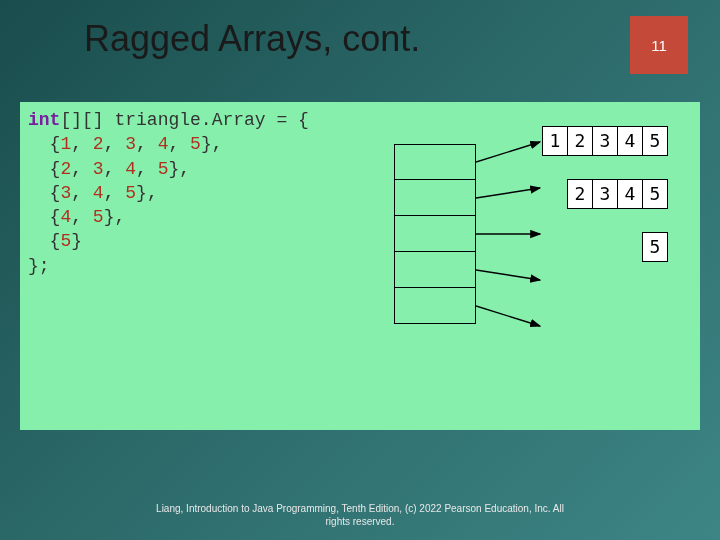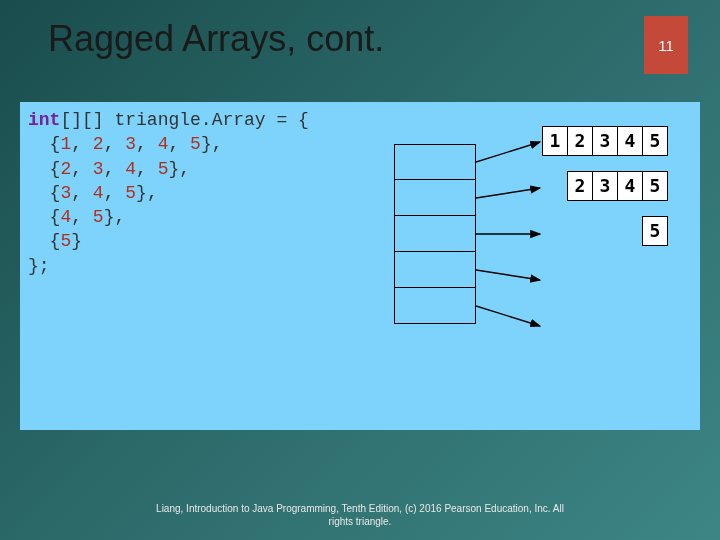--- a/index.html
+++ b/index.html
@@ -8,41 +8,42 @@
     height: 540px;
     background: linear-gradient(135deg, #1a4d4d 0%, #2d6b6b 50%, #3d8585 100%);
     font-family: Arial, sans-serif;
     position: relative;
     overflow: hidden;
   }
   .title-bar {
     display: flex;
     align-items: flex-start;
     padding: 18px 0 0 48px;
+    margin-left: 36px;
   }
   .title {
     font-size: 36px;
     color: #1a1a1a;
     font-weight: normal;
     flex: 1;
   }
   .page-num-box {
-    width: 44px;
+    width: 58px;
     height: 58px;
     background: #c54938;
     color: #fff;
     display: flex;
     align-items: center;
     justify-content: center;
     font-size: 15px;
     margin-right: 32px;
     margin-top: -2px;
   }
   .content {
-    background: #7dd3fc;
+    background: #86efac;
     margin: 28px 20px 0 20px;
     height: 328px;
     position: relative;
   }
   .code {
     position: absolute;
     top: 6px;
     left: 8px;
     font-family: "Consolas", "Courier New", monospace;
     font-size: 18px;
@@ -69,21 +70,21 @@
     left: 456px;
     top: 38px;
     width: 90px;
     height: 260px;
   }
   .rows-col {
     position: absolute;
     left: 522px;
     top: 24px;
   }
-  .row-group { margin-bottom: 15px; font-weight: bold; }
+  .row-group { margin-bottom: 23px; }
   .cell {
     display: inline-block;
     border: 1px solid #000;
     width: 26px;
     height: 30px;
     text-align: center;
     line-height: 28px;
     font-family: "Consolas", monospace;
     font-size: 18px;
     background: #fff;
@@ -143,15 +144,15 @@
 
   <div class="rows-col" id="rows-col">
       <div class="row-group" style="padding-left: 0px;"><span class="cell">1</span><span class="cell">2</span><span class="cell">3</span><span class="cell">4</span><span class="cell">5</span></div>
       <div class="row-group" style="padding-left: 25px;"><span class="cell">2</span><span class="cell">3</span><span class="cell">4</span><span class="cell">5</span></div>
       <div class="row-group" style="padding-left: 100px;"><span class="cell">5</span></div>
     </div>
 
 </div>
 
 <div class="footer">
-  <span>Liang, Introduction to Java Programming, Tenth Edition, (c) 2016 Pearson Education, Inc. All</span><br>
-  <span>rights triangle.</span>
+  <span>Liang, Introduction to Java Programming, Tenth Edition, (c) 2022 Pearson Education, Inc. All</span><br>
+  <span>rights reserved.</span>
 </div>
 
 </body></html>

